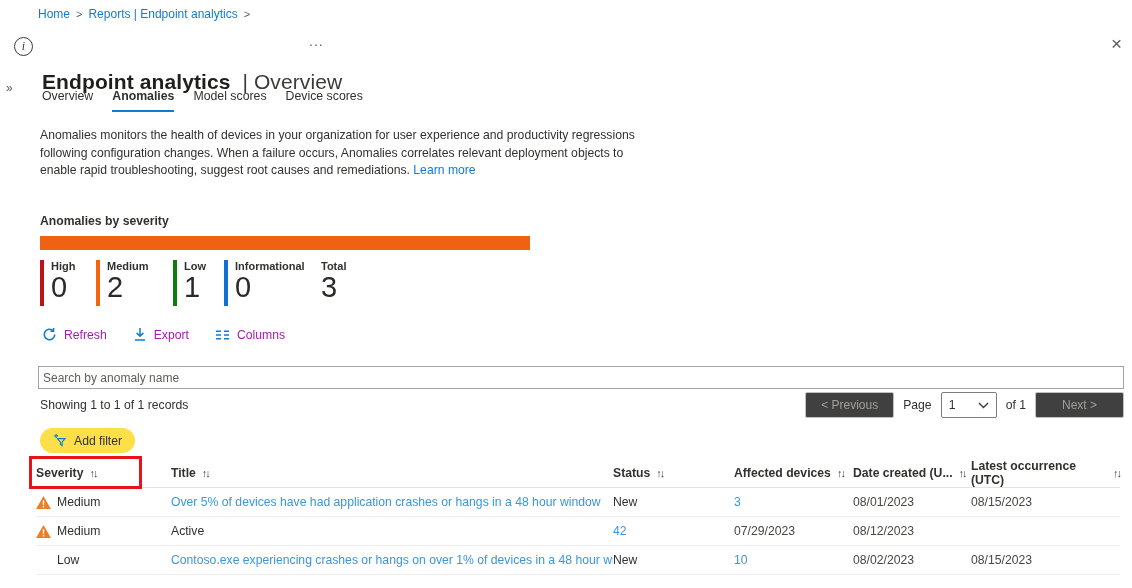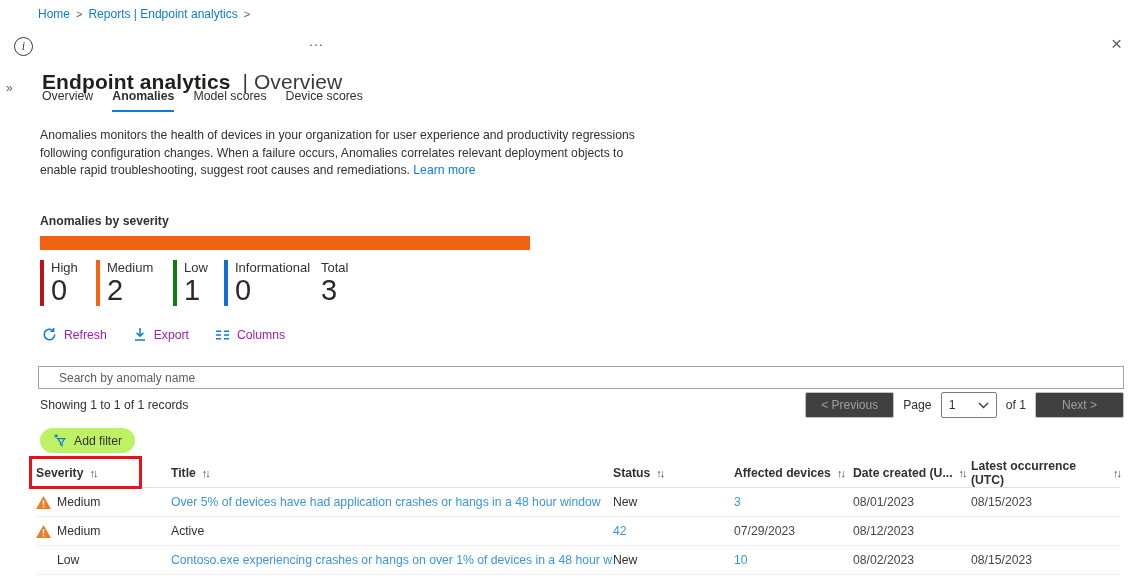--- a/index.html
+++ b/index.html
@@ -34,44 +34,44 @@
 
   
   .sev-heading { position:absolute; left:40px; top:214px; font-size:12.2px; font-weight:700; }
   .sev-bar { position:absolute; left:40px; top:236px; width:490px; height:14px; background:#ee6211; }
   .legend { position:absolute; left:40px; top:260px; display:flex; }
   .legend-item { border-left:4px solid transparent; padding-left:7px; height:46px; }
   .legend-item.no-bar { border-left:none; padding-left:0; }
   .sev-high { border-color:#ba141a; } .sev-medium { border-color:#f7630c; }
   .sev-low { border-color:#107c10; } .sev-info { border-color:#1070d6; }
   .w-high{width:56px;} .w-medium{width:77px;} .w-low{width:51px;} .w-info{width:97px;}
-  .l-label { font-size:13px; font-weight:400; color:#323130; }
+  .l-label { font-size:11px; font-weight:700; color:#323130; }
   .l-value { font-size:29px; font-weight:400; color:#2b2a29; line-height:1.05; }
 
   
   .toolbar { position:absolute; left:42px; top:327px; display:flex; gap:26px; align-items:center; }
   .tb { display:flex; align-items:center; gap:7px; background:none; border:none; font-size:12.2px;
     color:#a21caf; cursor:pointer; font-family:inherit; }
 
   
   .search { position:absolute; left:38px; top:366px; width:1086px; height:23px; border:1px solid #a5a3a1;
-    font-size:12px; padding:0 20px; color:#0f766e; font-family:inherit; }
+    font-size:12px; padding:0 4px; color:#0f766e; font-family:inherit; }
   .search::placeholder { color:#605e5c; }
 
   
   .records { position:absolute; left:40px; top:398px; font-size:12.2px; }
   .pagination { position:absolute; right:8px; top:392px; display:flex; align-items:center; gap:9px; font-size:12.2px; }
   .pg-btn { width:89px; height:26px; background:#404040; border:1px solid #c3c1bf; color:#a19f9d;
     font-size:12px; font-family:inherit; border-radius:2px; cursor:default; }
   .pg-select { width:56px; height:26px; border:1px solid #7f7d7b; border-radius:2px; display:flex;
     align-items:center; justify-content:space-between; padding:0 7px; cursor:pointer; background:#fff; }
 
   
   .add-filter { position:absolute; left:40px; top:428px; height:25px; display:flex; align-items:center; gap:6px;
-    background:#bef264; border:none; border-radius:13px; padding:0 13px; font-size:12.2px; color:#323130;
+    background:#fde047; border:none; border-radius:13px; padding:0 13px; font-size:12.2px; color:#323130;
     font-family:inherit; cursor:pointer; }
 
   
   .table { position:absolute; left:36px; top:458px; width:1084px; font-size:12.2px; }
   .thead, .tr { display:grid; grid-template-columns:135px 442px 121px 119px 118px 1fr; align-items:center; }
   .thead { height:30px; position:relative; border-bottom:1px solid #e4e2e0; font-weight:700; }
   .th { display:flex; align-items:center; gap:6px; cursor:pointer; }
   .sort { font-size:11px; color:#484644; font-weight:400; letter-spacing:-2px; }
   .red-box { position:absolute; left:-7px; top:-2px; width:113px; height:33px; border:3px solid #e8131a; pointer-events:none; }
   .tr { height:29px; border-bottom:1px solid #f1efee; }

